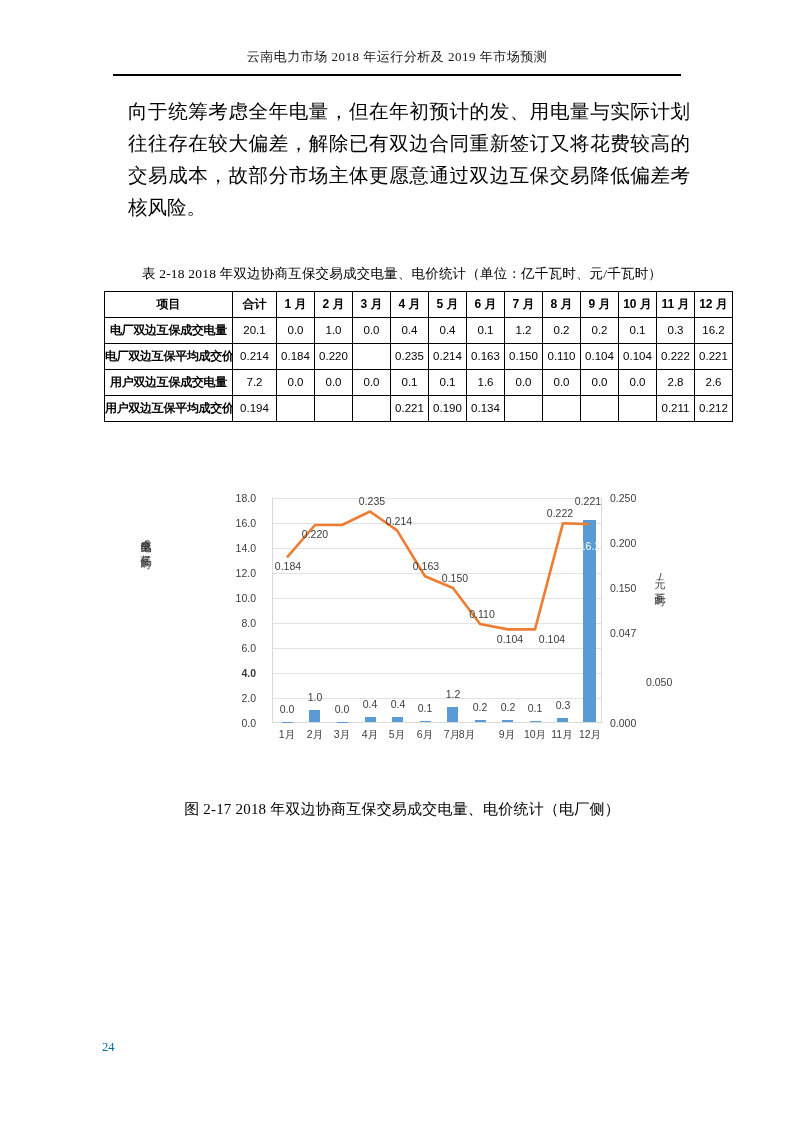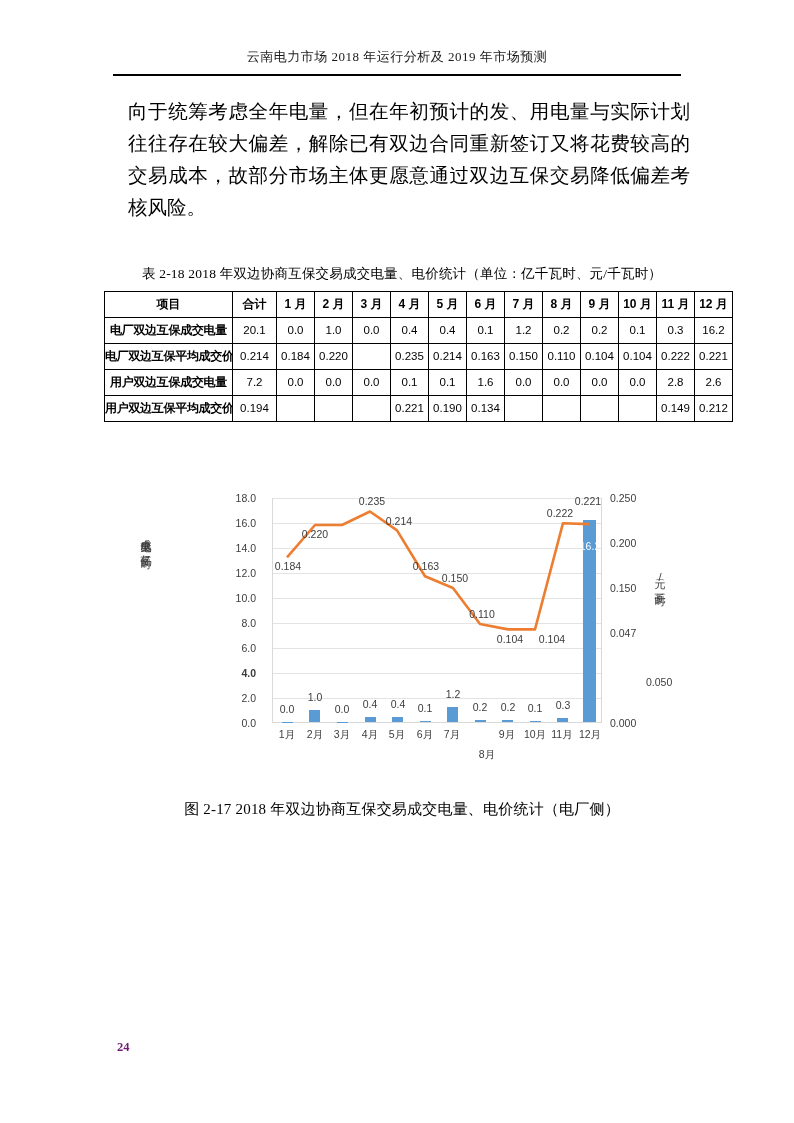--- a/index.html
+++ b/index.html
@@ -217,26 +217,25 @@
     left: 113px;
     top: 800px;
     width: 578px;
     text-align: center;
     font-size: 15px;
     letter-spacing: 0.2px;
   }
   
   .page-number {
     position: absolute;
-    left: 117px;
+    left: 102px;
     top: 1040px;
     font-size: 12.5px;
     font-family: "Liberation Serif", serif;
-    color: #701a75;
-    font-weight: bold;
+    color: #0369a1;
   }
 </style>
 </head>
 <body>
 
 <div class="page">
 
   <div class="header">云南电力市场 2018 年运行分析及 2019 年市场预测</div>
   <div class="header-rule"></div>
 
@@ -334,21 +333,21 @@
         <td></td>
         <td></td>
         <td></td>
         <td>0.221</td>
         <td>0.190</td>
         <td>0.134</td>
         <td></td>
         <td></td>
         <td></td>
         <td></td>
-        <td>0.149</td>
+        <td>0.211</td>
         <td>0.212</td>
       </tr>
     </tbody>
   </table>
 
   <div class="chart-wrap">
 
     <div class="axis-title-left" style="left:34px; top:60px;">成交电量：亿千瓦时</div>
 
     <div class="axis-title-right" style="left:548px; top:100px;">元/千瓦时</div>
@@ -426,21 +425,21 @@
       <div class="bar-label" style="left:302px; top:42px; color:#ffffff;">16.2</div>
     </div>
 
     <div class="xtick" style="left:169px; top:258px;">1月</div>
     <div class="xtick" style="left:197px; top:258px;">2月</div>
     <div class="xtick" style="left:224px; top:258px;">3月</div>
     <div class="xtick" style="left:252px; top:258px;">4月</div>
     <div class="xtick" style="left:279px; top:258px;">5月</div>
     <div class="xtick" style="left:307px; top:258px;">6月</div>
     <div class="xtick" style="left:334px; top:258px;">7月</div>
-    <div class="xtick" style="left:369px; top:258px;margin-top:20px;">8月</div>
+    <div class="xtick" style="left:349px; top:258px;">8月</div>
     <div class="xtick" style="left:389px; top:258px;">9月</div>
     <div class="xtick" style="left:417px; top:258px;">10月</div>
     <div class="xtick" style="left:444px; top:258px;">11月</div>
     <div class="xtick" style="left:472px; top:258px;">12月</div>
 
   </div>
 
   <div class="fig-caption">图 2-17    2018 年双边协商互保交易成交电量、电价统计（电厂侧）</div>
 
   <div class="page-number">24</div>

